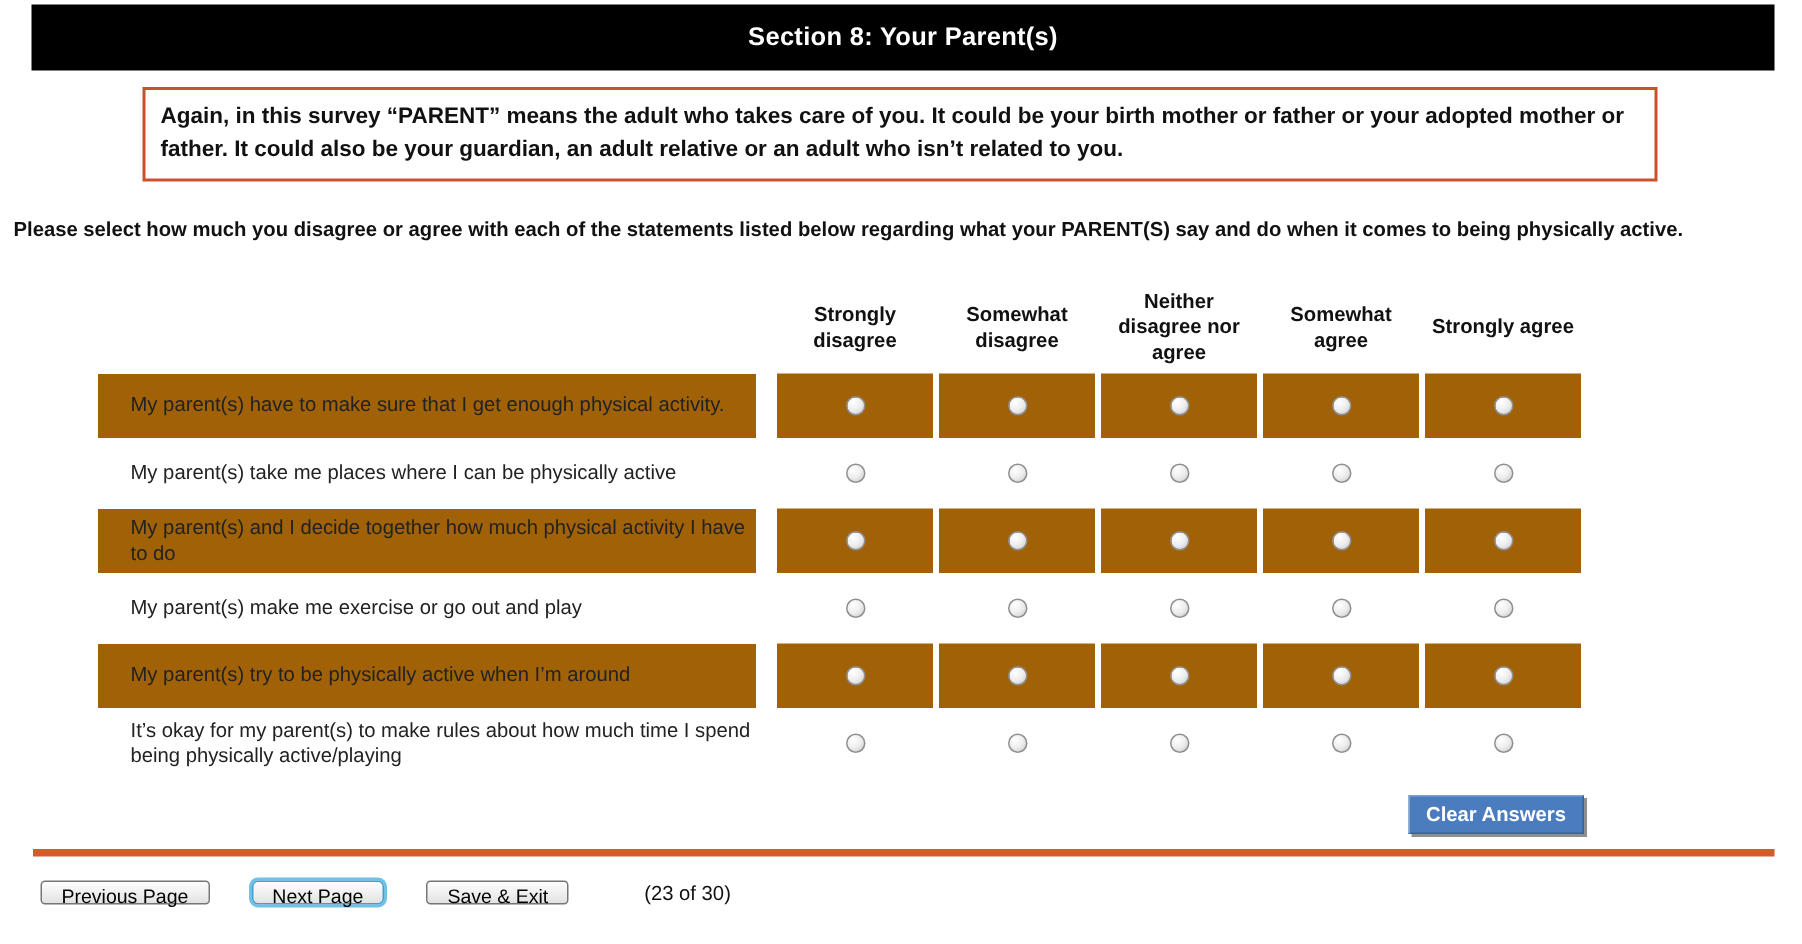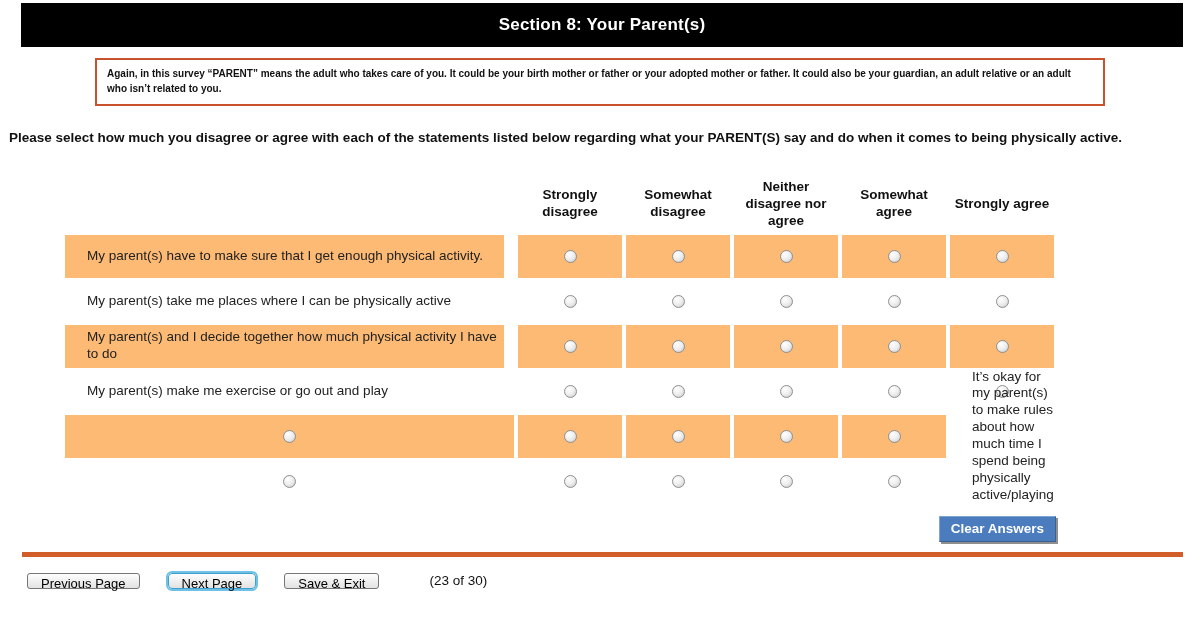--- a/index.html
+++ b/index.html
@@ -7,36 +7,36 @@
     width:1201px;height:629px;background:#fff;overflow:hidden;
     font-family:"Liberation Sans","DejaVu Sans",sans-serif;color:#111;
   }
   
   .header-bar{margin:3px 18px 0 21px;height:44px;background:#000000;
     display:flex;align-items:center;justify-content:center;}
   .header-title{color:#ffffff;font-weight:bold;font-size:17px;letter-spacing:.2px;}
 
   
   .def-box{margin:11px 96px 0 95px;border:2px solid #C9512C;
-    padding:7px 10px 8px 10px;font-weight:bold;font-size:10px;line-height:1.45;color:#111;}
+    padding:7px 10px 8px 10px;font-weight:bold;font-size:15px;line-height:1.45;color:#111;}
 
   
   .instructions{margin:22px 26px 0 9px;font-weight:bold;font-size:13.5px;line-height:1.45;color:#111;}
 
   
   .matrix{margin:28px 0 0 65px;display:grid;
     grid-template-columns:449px repeat(5,104px);column-gap:4px;row-gap:2px;}
   .col-header{height:57px;display:flex;align-items:center;justify-content:center;
     text-align:center;font-weight:bold;font-size:13.5px;line-height:1.25;color:#111;}
   .cell{height:43px;box-sizing:border-box;}
   .statement{display:flex;align-items:center;text-align:left;
     padding-left:22px;padding-right:2px;font-size:13.5px;line-height:1.25;color:#222;
     border-right:10px solid transparent;background-clip:padding-box;}
   .radio-cell{display:flex;align-items:center;justify-content:center;}
-  .alt{background-color:#fdba74;}
+  .alt{background-color:#a16207;}
   .radio{width:13px;height:13px;border-radius:50%;border:1px solid #8f8f8f;
     background:radial-gradient(circle at 35% 30%,#ffffff 0%,#ededed 50%,#c6c6c6 100%);
     box-sizing:border-box;cursor:pointer;}
 
   
   .clear-row{margin:13px 0 0 65px;width:991px;display:flex;justify-content:flex-end;}
   .clear-btn{background:#4A7CBE;color:#fff;font-weight:bold;font-size:13.5px;
     font-family:inherit;padding:4px 11px 5px 11px;cursor:pointer;
     border:1px solid #3b628f;border-top-color:#7fa4d2;border-left-color:#7fa4d2;
     box-shadow:2px 2px 0 #8f8f8f;}
@@ -134,20 +134,21 @@
   <div class="cell radio-cell">
       <span class="radio"></span>
     </div>
   <div class="cell radio-cell">
       <span class="radio"></span>
     </div>
   <div class="cell radio-cell">
       <span class="radio"></span>
     </div>
 
+  <div class="cell statement alt">My parent(s) try to be physically active when I’m around</div>
   <div class="cell radio-cell alt">
       <span class="radio"></span>
     </div>
   <div class="cell radio-cell alt">
       <span class="radio"></span>
     </div>
   <div class="cell radio-cell alt">
       <span class="radio"></span>
     </div>
   <div class="cell radio-cell alt">

